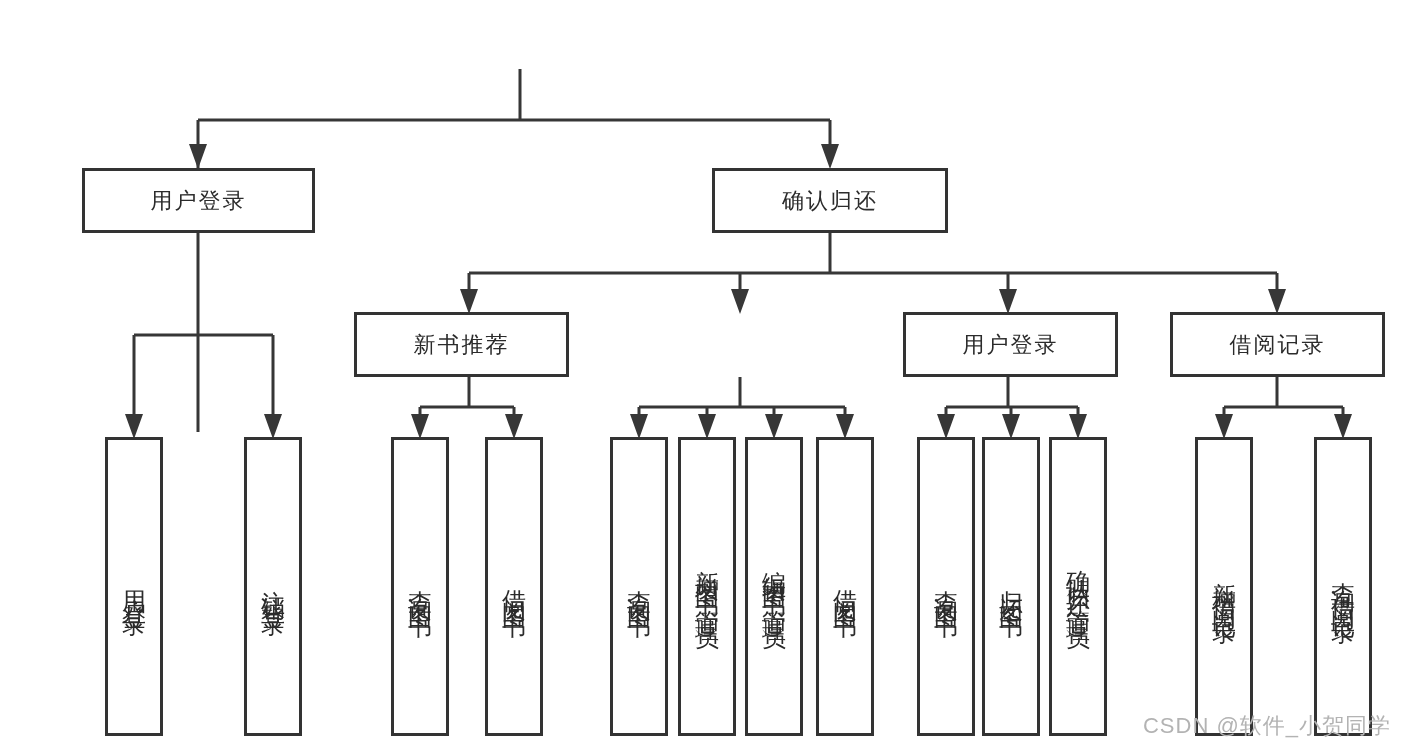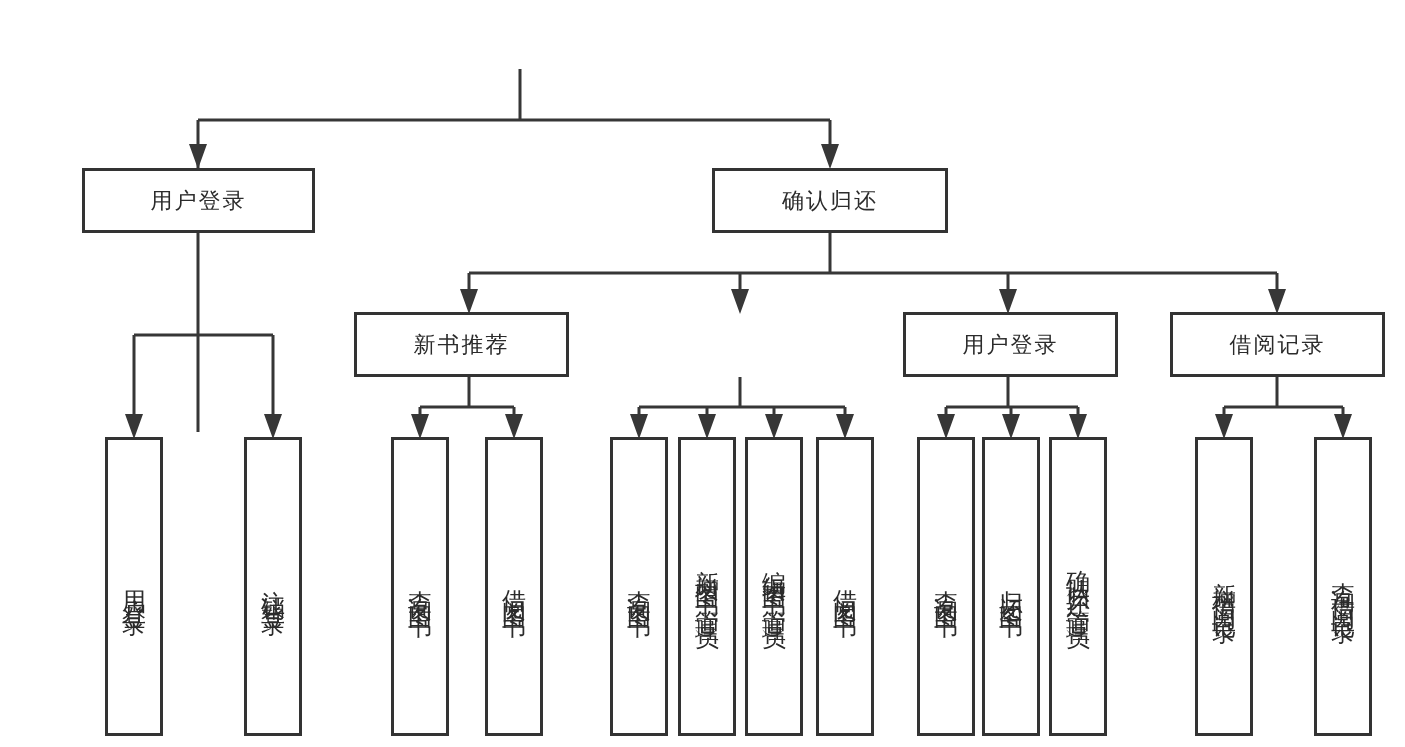--- a/index.html
+++ b/index.html
@@ -154,14 +154,15 @@
     <span class="lbl">确认归还（管理员）</span>
   </div>
 
   <div class="box v" style="left:1195px;top:437px;width:58px;height:299px">
     <span class="lbl">新增借阅记录</span>
   </div>
   <div class="box v" style="left:1314px;top:437px;width:58px;height:299px">
     <span class="lbl">查询借阅记录</span>
   </div>
 
+  <div class="watermark">CSDN @软件_小贺同学</div>
 
 </div>
 
 </body></html>

